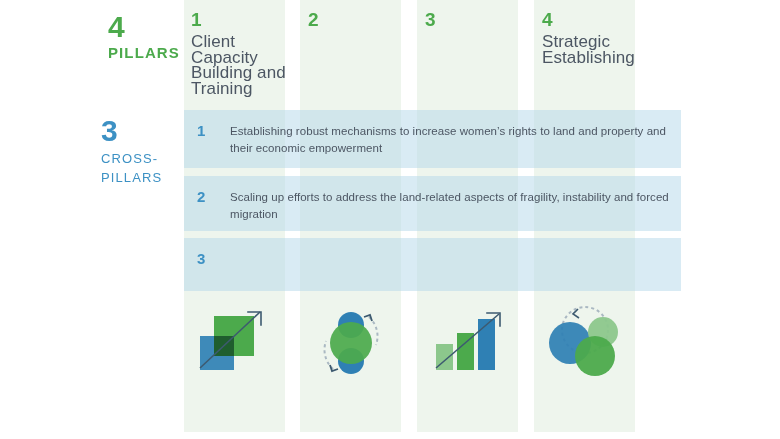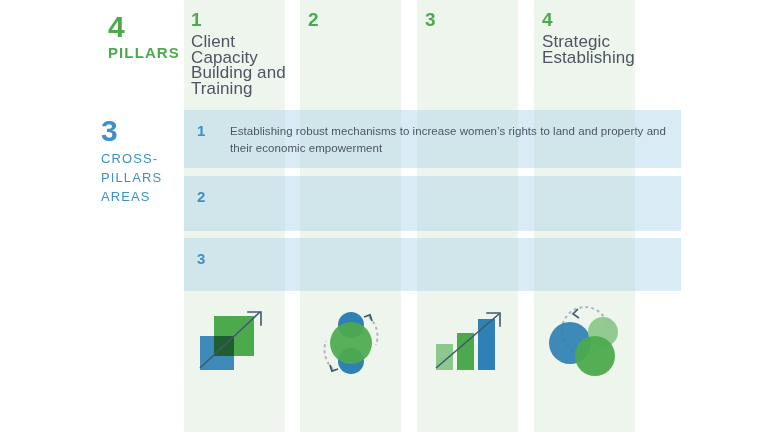--- a/index.html
+++ b/index.html
@@ -170,21 +170,20 @@
   <div class="left-pillars">
     <div class="big-num">4</div>
     <div class="big-word">PILLARS</div>
   </div>
 
   <div class="left-cross">
     <div class="big-num">3</div>
     <div class="big-word">
       <div>CROSS-</div>
       <div>PILLARS</div>
-      <div>AREAS</div>
     </div>
   </div>
 
   <div class="pillar-head c0">
     <div class="pillar-num">1</div>
     <div class="pillar-label">Client Capacity Building and Training</div>
   </div>
   <div class="pillar-head c1">
     <div class="pillar-num">2</div>
   </div>
@@ -195,20 +194,21 @@
     <div class="pillar-num">4</div>
     <div class="pillar-label">Strategic Establishing</div>
   </div>
 
   <div class="cross-band b0">
     <div class="cross-num">1</div>
     <div class="cross-text">Establishing robust mechanisms to increase women’s rights to land and property and their economic empowerment</div>
   </div>
   <div class="cross-band b1">
     <div class="cross-num">2</div>
+    <div class="cross-text">Scaling up efforts to address the land-related aspects of fragility, instability and forced migration</div>
   </div>
   <div class="cross-band b2">
     <div class="cross-num">3</div>
   </div>
 
   <div class="icon-slot c0">
     <svg width="90" height="90" viewBox="0 0 90 90">
       <rect x="24" y="16" width="40" height="40" fill="#4caa4c"></rect>
       <rect x="10" y="36" width="34" height="34" fill="#2f80b4" opacity="0.92"></rect>
       <rect x="24" y="36" width="20" height="20" fill="#1f5e2e"></rect>

